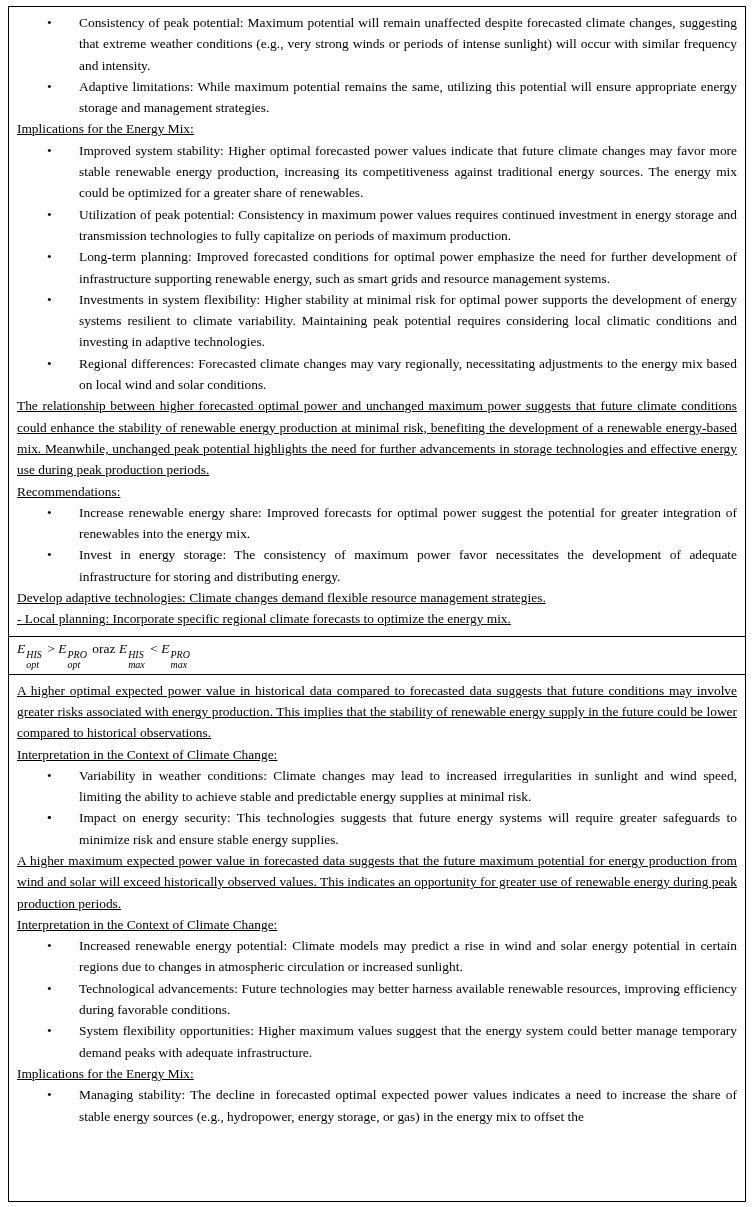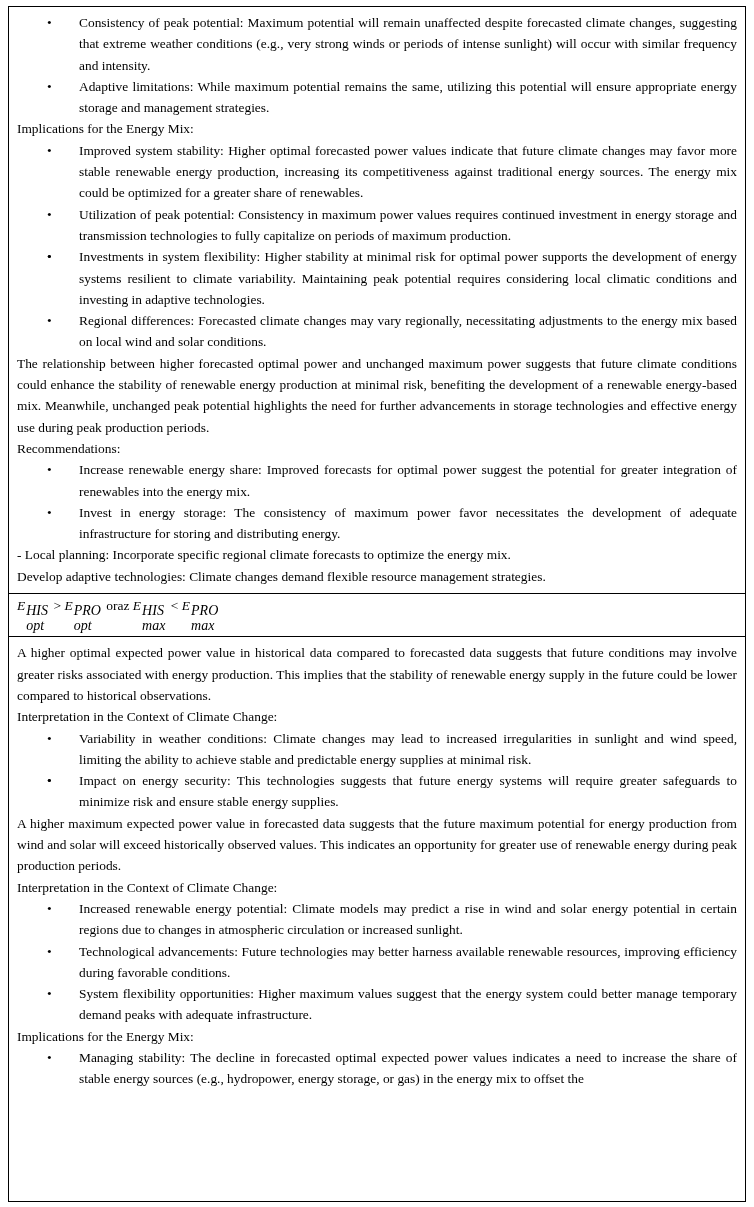--- a/index.html
+++ b/index.html
@@ -16,21 +16,21 @@
     margin: 6px 8px 0 8px;
     border: 1.2px solid #000000;
     height: 1196px;
     overflow: hidden;
   }
   .cell {
     padding: 5px 8px 6px 8px;
     font-size: 13.4px;
     line-height: 21.3px;
   }
-  .para { text-align: justify; }
+  .para { text-align: justify; text-decoration: underline; }
   .bullet-item {
     position: relative;
     padding-left: 62px;
     text-align: justify;
   }
   .bullet-dot {
     position: absolute;
     left: 30px;
     top: 0;
   }
@@ -41,46 +41,46 @@
     font-size: 13.5px;
     line-height: 20px;
   }
   .formula { font-style: italic; }
   .formula .mvar { font-style: italic; }
   .formula .op { font-style: normal; }
   .supsub {
     display: inline-flex;
     flex-direction: column;
     align-items: flex-start;
-    font-size: 14px;
+    font-size: 10px;
     line-height: 1.05;
     vertical-align: -5px;
     margin: 0 2px 0 1px;
     font-style: italic;
   }
 </style>
 </head>
 <body>
 
 <div class="doc-table">
     <div class="cell">
       <div class="bullet-item"><span class="bullet-dot">•</span><span>Consistency of peak potential: Maximum potential will remain unaffected despite forecasted climate changes, suggesting that extreme weather conditions (e.g., very strong winds or periods of intense sunlight) will occur with similar frequency and intensity.</span></div>
       <div class="bullet-item"><span class="bullet-dot">•</span><span>Adaptive limitations: While maximum potential remains the same, utilizing this potential will ensure appropriate energy storage and management strategies.</span></div>
       <div class="para">Implications for the Energy Mix:</div>
       <div class="bullet-item"><span class="bullet-dot">•</span><span>Improved system stability: Higher optimal forecasted power values indicate that future climate changes may favor more stable renewable energy production, increasing its competitiveness against traditional energy sources. The energy mix could be optimized for a greater share of renewables.</span></div>
       <div class="bullet-item"><span class="bullet-dot">•</span><span>Utilization of peak potential: Consistency in maximum power values requires continued investment in energy storage and transmission technologies to fully capitalize on periods of maximum production.</span></div>
-      <div class="bullet-item"><span class="bullet-dot">•</span></div>
+      <div class="bullet-item"><span class="bullet-dot">•</span><span>Long-term planning: Improved forecasted conditions for optimal power emphasize the need for further development of infrastructure supporting renewable energy, such as smart grids and resource management systems.</span></div>
       <div class="bullet-item"><span class="bullet-dot">•</span><span>Investments in system flexibility: Higher stability at minimal risk for optimal power supports the development of energy systems resilient to climate variability. Maintaining peak potential requires considering local climatic conditions and investing in adaptive technologies.</span></div>
       <div class="bullet-item"><span class="bullet-dot">•</span><span>Regional differences: Forecasted climate changes may vary regionally, necessitating adjustments to the energy mix based on local wind and solar conditions.</span></div>
       <div class="para">The relationship between higher forecasted optimal power and unchanged maximum power suggests that future climate conditions could enhance the stability of renewable energy production at minimal risk, benefiting the development of a renewable energy-based mix. Meanwhile, unchanged peak potential highlights the need for further advancements in storage technologies and effective energy use during peak production periods.</div>
       <div class="para">Recommendations:</div>
       <div class="bullet-item"><span class="bullet-dot">•</span><span>Increase renewable energy share: Improved forecasts for optimal power suggest the potential for greater integration of renewables into the energy mix.</span></div>
       <div class="bullet-item"><span class="bullet-dot">•</span><span>Invest in energy storage: The consistency of maximum power favor necessitates the development of adequate infrastructure for storing and distributing energy.</span></div>
+      <div class="para">Develop adaptive technologies: Climate changes demand flexible resource management strategies.</div>
       <div class="para">- Local planning: Incorporate specific regional climate forecasts to optimize the energy mix.</div>
-      <div class="para">Develop adaptive technologies: Climate changes demand flexible resource management strategies.</div>
     </div>
     <div class="formula-row">
       <div class="formula"><span class="mvar">E</span><span class="supsub">
           <span>HIS</span>
           <span>opt</span>
         </span><span class="op"> &gt; </span><span class="mvar">E</span><span class="supsub">
           <span>PRO</span>
           <span>opt</span>
         </span><span class="op"> oraz </span><span class="mvar">E</span><span class="supsub">
           <span>HIS</span>

